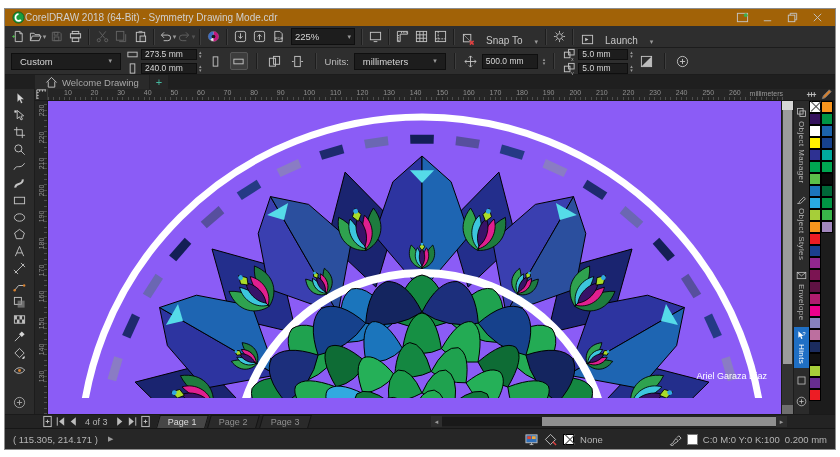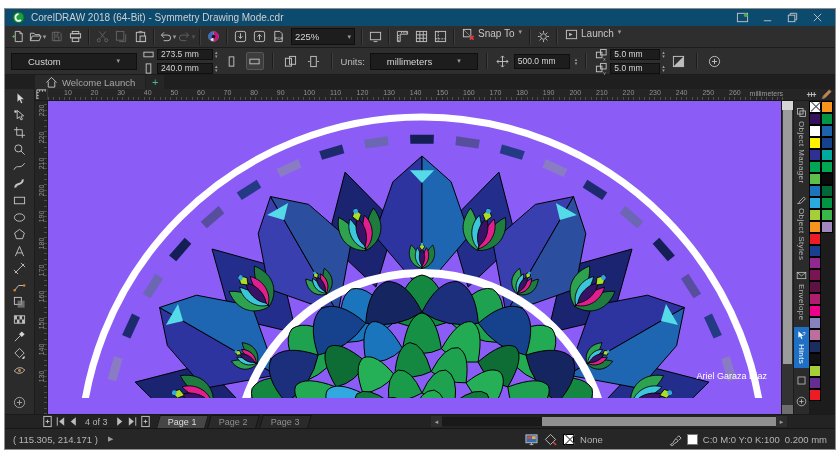--- a/index.html
+++ b/index.html
@@ -1,36 +1,36 @@
 <!DOCTYPE html>
 <html><head>
 <meta charset="utf-8">
 <style>
   html,body{margin:0;padding:0}
   body{width:840px;height:457px;background:#fff;font-family:"Liberation Sans",sans-serif;position:relative;overflow:hidden}
   .window{position:absolute;left:4px;top:8px;width:830px;height:440px;background:#2a2a2a;border:1px solid #8d8d8d;display:flex;flex-direction:column;color:#c4c4c4;box-sizing:content-box}
   svg{display:block}
   
-  .titlebar{height:17px;background:#0c4a6e;display:flex;align-items:center;padding:0 7px;gap:6px;flex:0 0 auto}
+  .titlebar{height:17px;background:#a16207;display:flex;align-items:center;padding:0 7px;flex:0 0 auto}
   .title-text{font-size:10px;color:#cfcfcf;white-space:nowrap}
   .win-controls{margin-left:auto;display:flex;gap:12px;align-items:center;padding-right:4px}
   
   .menubar{height:15px;background:#272727;display:flex;align-items:center;padding-left:6px;border-bottom:1px solid #1c1c1c;flex:0 0 auto}
   .menu-item{padding:1px 7px;font-size:10.5px;color:#c0c0c0;cursor:default}
   
   .toolbar{height:21px;background:#2e2e2e;display:flex;align-items:center;padding:0 4px;border-bottom:1px solid #1c1c1c;flex:0 0 auto}
   .tb-btn{min-width:19px;height:18px;display:flex;align-items:center;justify-content:center;border-radius:2px}
   .tb-btn.disabled{opacity:.35}
   .tb-sep{width:1px;height:16px;background:#1d1d1d;border-right:1px solid #3e3e3e;margin:0 3px}
   .dd{font-size:7px;color:#9a9a9a;margin-left:1px}
   .zoom-combo{width:56px;height:15px;background:#1d1d1d;border:1px solid #0f0f0f;display:flex;align-items:center;padding:0 3px;font-size:9.5px;color:#d6d6d6;margin:0 3px;justify-content:space-between}
-  .label-btn{display:flex;align-items:flex-start;gap:3px;padding:0 4px;height:18px;font-size:10px;color:#c6c6c6}
+  .label-btn{display:flex;align-items:flex-end;gap:11px;padding:0 4px;height:18px;font-size:10px;color:#c6c6c6}
   
   .propbar{height:26px;background:#2e2e2e;display:flex;align-items:center;padding:0 6px;gap:5px;border-bottom:1px solid #1c1c1c;flex:0 0 auto}
-  .combo{background:#1d1d1d;border:1px solid #0f0f0f;height:15px;display:flex;align-items:center;justify-content:space-between;padding:0 16px;font-size:9.5px;color:#d6d6d6}
+  .combo{background:#1d1d1d;border:1px solid #0f0f0f;height:15px;display:flex;align-items:center;justify-content:space-between;padding:0 8px;font-size:9.5px;color:#d6d6d6}
   .fieldcol{display:flex;flex-direction:column;gap:1px}
   .fieldrow{display:flex;align-items:center;gap:2px}
   .field{background:#1d1d1d;border:1px solid #0f0f0f;height:9px;font-size:8.5px;color:#d6d6d6;display:flex;align-items:center;padding:0 3px}
   .spin{display:flex;flex-direction:column;font-size:5px;line-height:4px;color:#9a9a9a}
   .pb-btn{width:18px;height:18px;display:flex;align-items:center;justify-content:center;border-radius:2px}
   .pb-btn.active{background:#3d3d3d;border:1px solid #565656;box-sizing:border-box}
   .pb-label{font-size:9.5px;color:#bdbdbd}
   
   .doctabs{height:14px;background:#1f1f1f;display:flex;align-items:stretch;padding-left:30px;flex:0 0 auto}
   .doctab{display:flex;align-items:center;gap:4px;padding:0 10px;font-size:9.5px;color:#a8a8a8;background:#2a2a2a;margin-right:1px}
@@ -455,21 +455,21 @@
   </div>
 
   <div class="doctabs">
     <div class="doctab">
       <span>
           <svg viewBox="0 0 14 14" width="13" height="13" fill="none" stroke="#c4c4c4" stroke-width="1">
             <path d="M1.5 7L7 1.5 12.5 7"></path>
             <path d="M3.5 6v6h7V6"></path>
           </svg>
         </span>
-      <span>Welcome Launch</span>
+      <span>Welcome Drawing</span>
     </div>
     <div class="newtab">+</div>
   </div>
 
   <div class="main">
     <div class="toolbox" id="toolbox">
         <div class="tool">
           <span>
             <svg viewBox="0 0 14 14" width="13" height="13" fill="none" stroke="#c4c4c4" stroke-width="1">
               <path d="M4.5 1l.1 10 2.4-2.3 1.6 3.8 1.8-.8-1.6-3.7 3.2-.3z" fill="#d6d6d6" stroke="#222" stroke-width=".5"></path>

